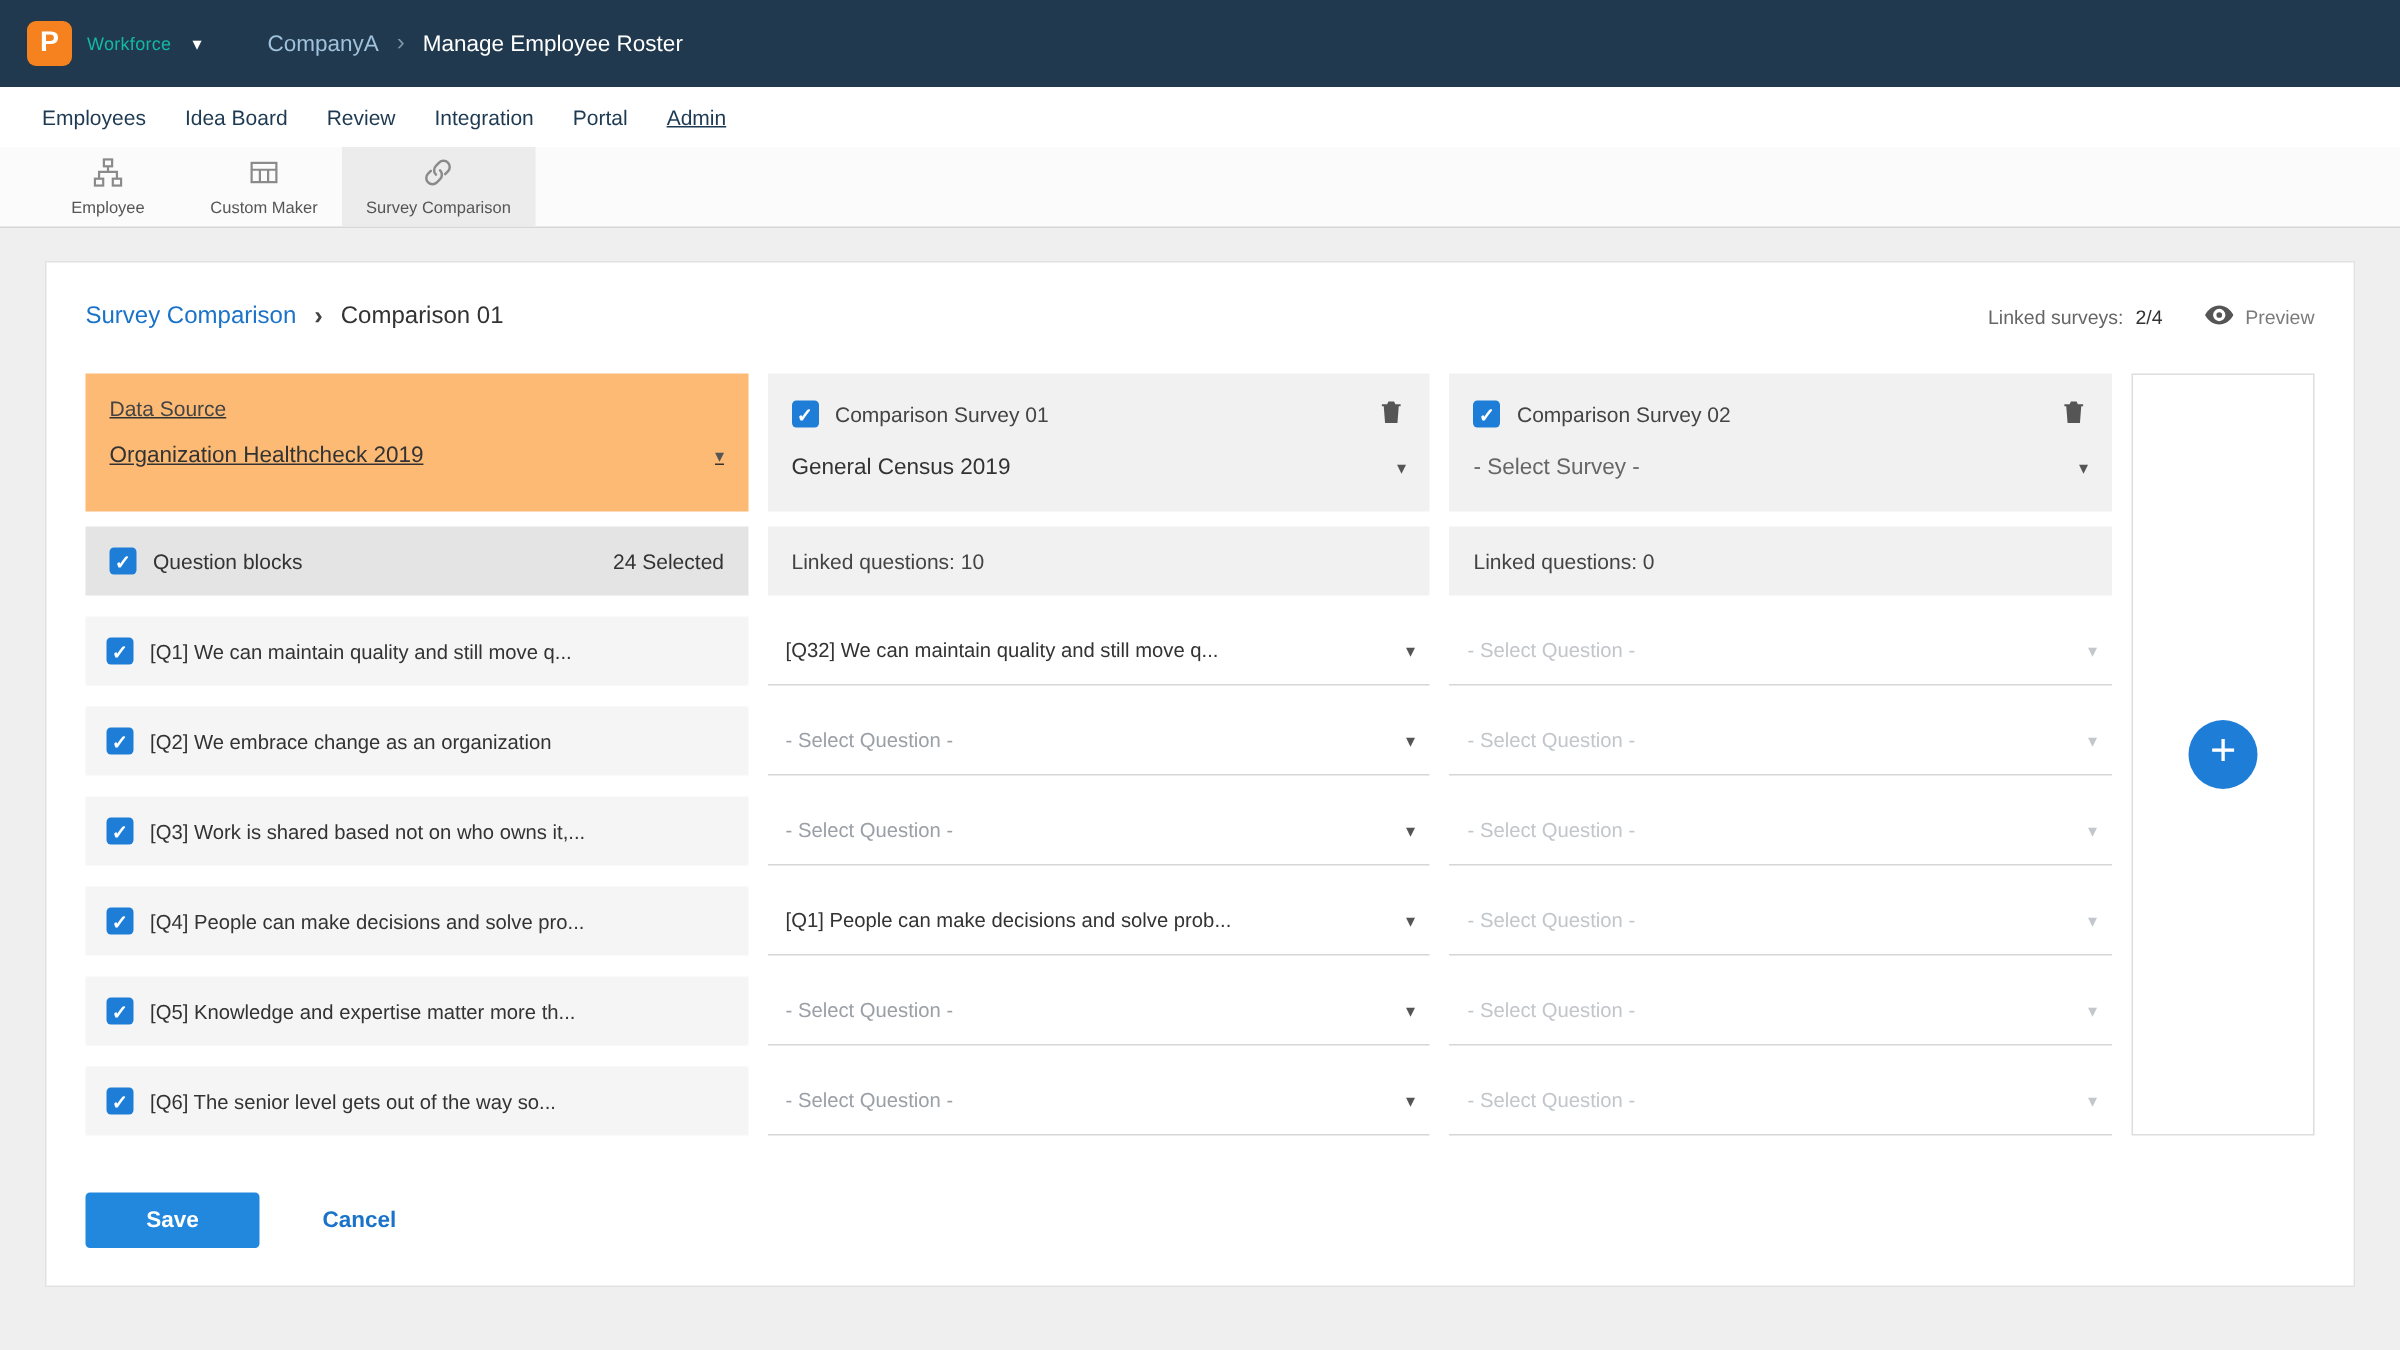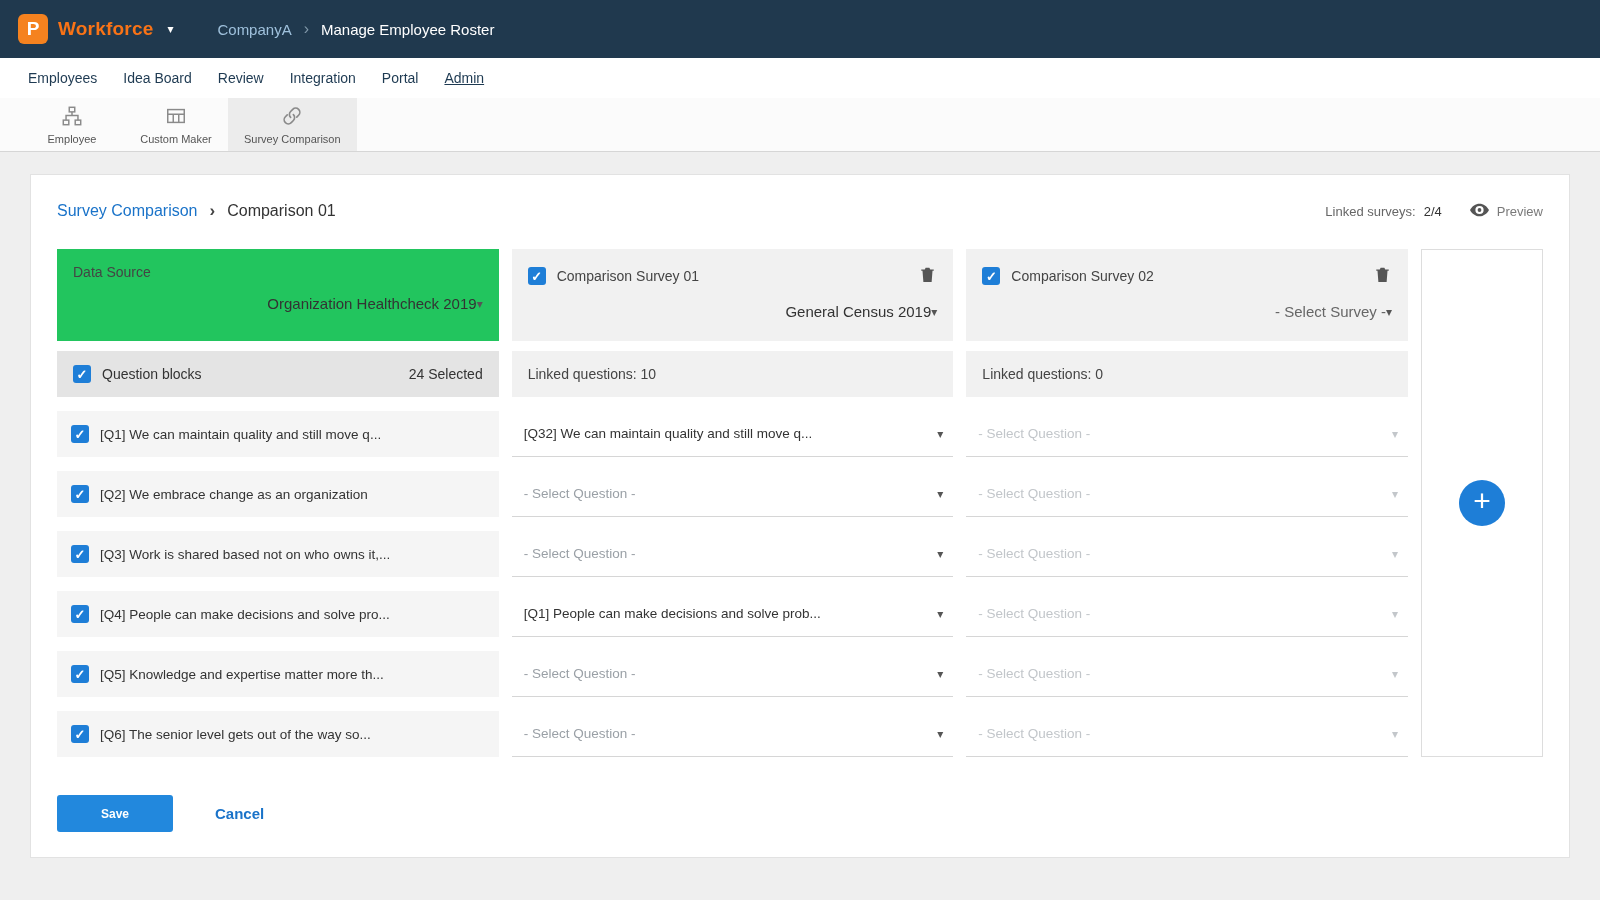--- a/index.html
+++ b/index.html
@@ -7,21 +7,21 @@
   body {
     font-family: "Liberation Sans", sans-serif;
     background:#efefef;
     overflow:hidden;
     color:#333;
   }
   
   .topbar { height:58px; background:#20394e; display:flex; align-items:center; }
   .logo-wrap { display:flex; align-items:center; gap:10px; padding:0 20px 0 18px; cursor:pointer; }
   .logo-badge { width:30px; height:30px; background:#f5821f; border-radius:6px; display:flex; align-items:center; justify-content:center; color:#fff; font-weight:bold; font-size:19px; }
-  .product-name { color:#f97316; font-size:19px; font-weight:bold; letter-spacing:.2px; }
+  .product-name { color:#14b8a6; font-size:12px; font-weight:normal; letter-spacing:.2px; }
   .logo-caret { color:#fff; font-size:12px; margin-left:4px; }
   .tb-crumbs { display:flex; align-items:center; gap:12px; margin-left:24px; font-size:15px; }
   .tb-company { color:#9fc1dc; cursor:pointer; }
   .tb-chev { color:#7f97a8; font-size:16px; }
   .tb-page { color:#fff; }
   .topbar-right { margin-left:auto; display:flex; align-items:center; gap:15px; padding-right:22px; }
   .icon-circle { width:34px; height:34px; border:2px solid #fff; border-radius:50%; display:flex; align-items:center; justify-content:center; cursor:pointer; background:transparent; color:#fff; font-weight:bold; font-size:15px; }
   .upgrade-btn { background:#f7a400; color:#fff; font-weight:bold; font-size:14px; padding:0 20px; height:34px; border-radius:17px; border:none; cursor:pointer; font-family:inherit; }
   .bell-wrap { position:relative; cursor:pointer; display:flex; align-items:center; }
   .bell-dot { position:absolute; top:-3px; right:-3px; width:9px; height:9px; background:#4da3ff; border-radius:50%; }
@@ -41,44 +41,44 @@
   .crumb-parent { color:#1a73c9; font-size:16px; cursor:pointer; }
   .crumb-chev { margin:0 12px; color:#444; font-size:17px; font-weight:bold; }
   .crumb-current { font-size:16px; color:#333; }
   .header-right { margin-left:auto; display:flex; align-items:center; font-size:13px; color:#666; }
   .linked-value { color:#333; margin-left:8px; margin-right:28px; }
   .preview { display:flex; align-items:center; gap:8px; cursor:pointer; color:#7a7a7a; }
   
   .columns { display:flex; gap:13px; align-items:flex-start; }
   .col { flex:1; display:flex; flex-direction:column; min-width:0; }
   .col-header { height:92px; padding:15px 16px; }
-  .col-header.source-bg { background:#22c55e; }
+  .col-header.source-bg { background:#fdba74;text-decoration:underline; }
   .col-header.gray-bg { background:#f1f1f1; }
   .col-title-row { display:flex; align-items:center; gap:11px; font-size:14px; color:#444; }
   .trash-btn { margin-left:auto; background:none; border:none; cursor:pointer; display:flex; padding:2px; }
-  .col-select { display:flex; align-items:center; justify-content:flex-end; margin-top:15px; font-size:15px; color:#333; cursor:pointer;margin-left:28px; }
+  .col-select { display:flex; align-items:center; justify-content:space-between; margin-top:15px; font-size:15px; color:#333; cursor:pointer; }
   .col-select .muted { color:#666; }
   .caret { font-size:12px; color:#555; }
   .caret.light { color:#c3c7cb; }
   .info-row { height:46px; margin-top:10px; display:flex; align-items:center; gap:11px; padding:0 16px; font-size:14px; color:#333; }
   .info-row.dark { background:#e4e4e4; }
   .info-row.lite { background:#f1f1f1; color:#444; }
   .count { margin-left:auto; color:#333; }
   .q-row { height:46px; margin-top:14px; background:#f5f5f5; display:flex; align-items:center; gap:11px; padding:0 14px; font-size:13.5px; color:#333; white-space:nowrap; overflow:hidden; }
   .select-row { height:46px; margin-top:14px; background:#fff; border-bottom:1px solid #d6d6d6; display:flex; align-items:center; justify-content:space-between; padding:0 10px 0 12px; font-size:13.5px; cursor:pointer; white-space:nowrap; overflow:hidden; }
   .select-row .val { overflow:hidden; text-overflow:ellipsis; }
   .val.sel { color:#333; }
   .val.ph { color:#9aa0a6; }
   .val.dis { color:#c2c6ca; }
   .cb { width:18px; height:18px; min-width:18px; background:#1e7ed7; border-radius:3px; color:#fff; font-size:13px; font-weight:bold; display:flex; align-items:center; justify-content:center; cursor:pointer; }
   .add-col { width:122px; min-height:508px; border:1px solid #ddd; background:#fff; display:flex; align-items:center; justify-content:center; align-self:stretch; }
   .add-btn { width:46px; height:46px; border-radius:50%; background:#1e7ed7; color:#fff; font-size:30px; line-height:1; border:none; cursor:pointer; display:flex; align-items:center; justify-content:center; padding-bottom:4px; font-family:inherit; }
   
   .footer { margin-top:38px; display:flex; align-items:center; }
-  .save-btn { background:#2288dd; color:#fff; font-size:12px; font-weight:bold; width:116px; height:37px; border:none; border-radius:3px; cursor:pointer; font-family:inherit; }
+  .save-btn { background:#2288dd; color:#fff; font-size:15px; font-weight:bold; width:116px; height:37px; border:none; border-radius:3px; cursor:pointer; font-family:inherit; }
   .cancel-link { margin-left:42px; color:#1a73c9; font-size:15px; font-weight:bold; cursor:pointer; text-decoration:none; }
 </style>
 </head>
 <body>
 
 <div class="topbar">
   <div class="logo-wrap">
     <div class="logo-badge">P</div>
     <span class="product-name">Workforce</span>
     <span class="logo-caret">▾</span>

